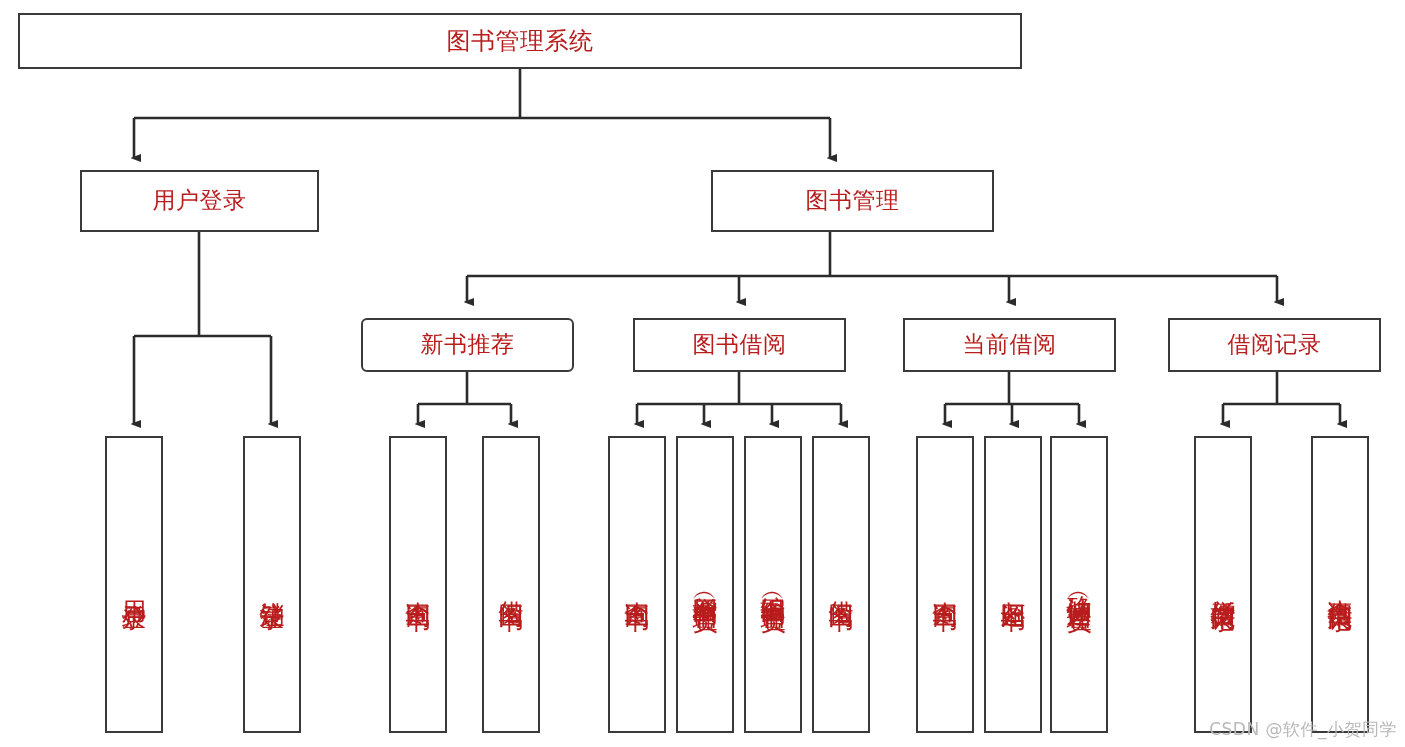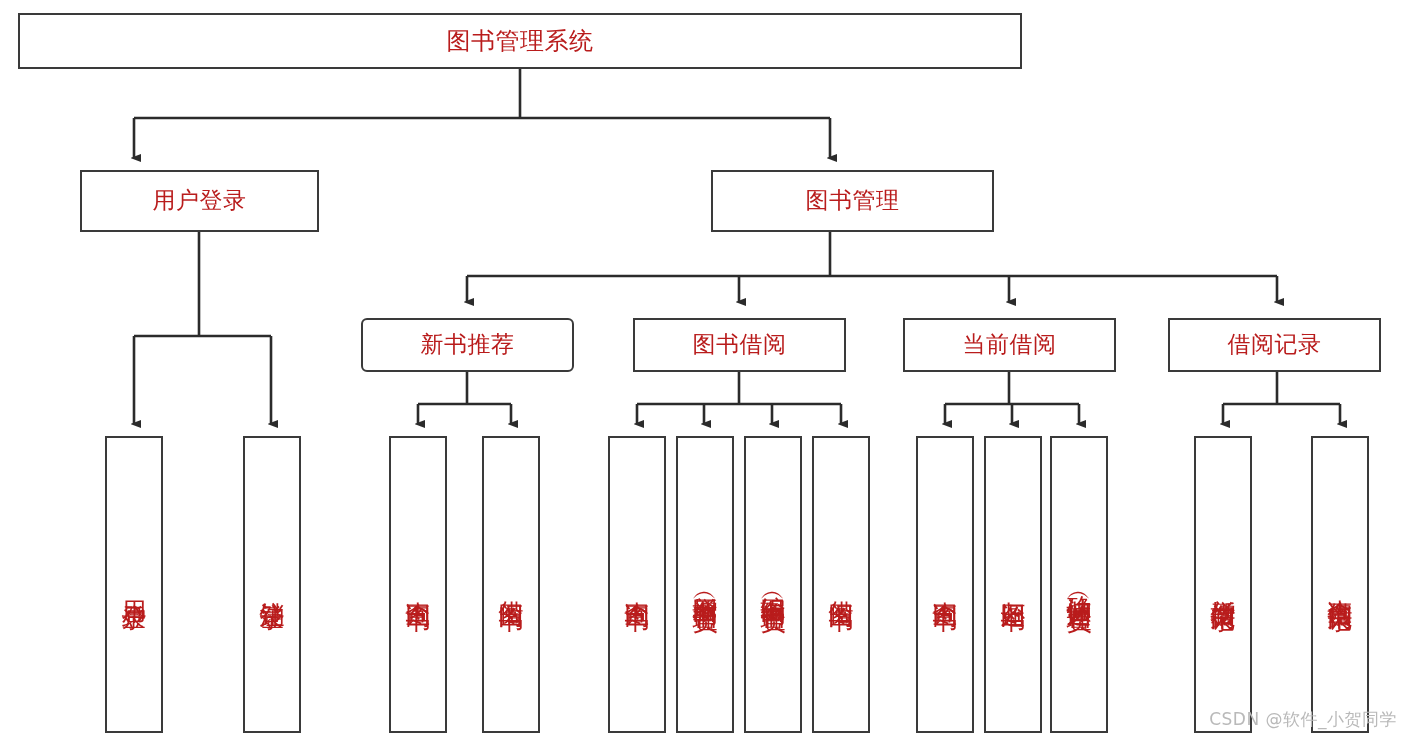--- a/index.html
+++ b/index.html
@@ -55,21 +55,21 @@
     writing-mode: vertical-rl;
     text-orientation: upright;
     font-size: 25px;
     line-height: 1.08;
     letter-spacing: 2px;
     white-space: nowrap;
   }
   .watermark {
     position: absolute;
     right: 8px;
-    bottom: 16px;
+    bottom: 6px;
     font-size: 17px;
     color: #b9b9b9;
     letter-spacing: 0.5px;
     white-space: nowrap;
   }
 </style>
 </head>
 <body>
 
 <div id="canvas">

